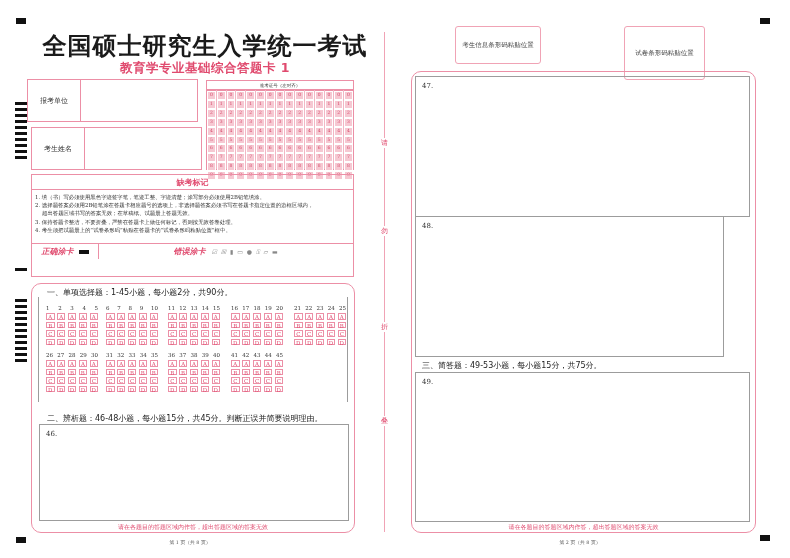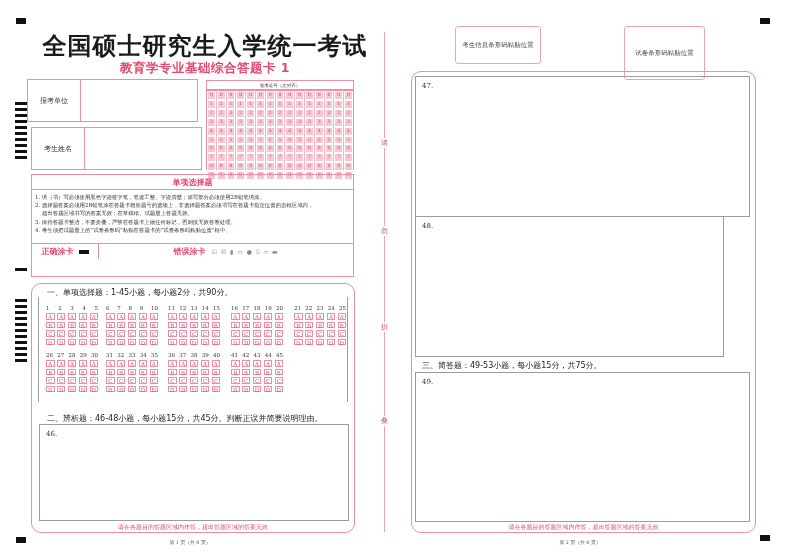--- a/index.html
+++ b/index.html
@@ -27,21 +27,21 @@
   .idgrid .col:last-child { border-right: none; }
   .idgrid .write { height: 10px; border-bottom: 1px solid #ec8fa6; }
   .idgrid .digits { flex: 1; background: #f6c8d2; display: flex; flex-direction: column; }
   .idgrid .digit { flex: 1; font-size: 4.5px; color: #d64a6a; text-align: center; line-height: 6.9px; border: 0.5px solid #fff; }
 
   
   .notes { position: absolute; left: 31px; top: 174px; width: 323px; height: 103px; border: 1px solid #ec8fa6; }
   .notes .nh { height: 15px; border-bottom: 1px solid #ec8fa6; text-align: center; font-size: 8px; font-weight: bold; color: #e04a6e; line-height: 15px; }
   .notes .nb { padding: 3px 3px 0 3px; font-size: 5.4px; line-height: 8.2px; color: #333; height: 54px; border-bottom: 1px solid #ec8fa6; }
   .notes .nb .indent { padding-left: 7px; }
-  .notes .row { display: flex; height: 16px; border-bottom: 1px solid #ec8fa6; }
+  .notes .row { display: flex; height: 16px; border-bottom: 1px solid #ec8fa6; font-style: italic; }
   .notes .row:last-child { border-bottom: none; height: 15px; }
   .notes .row .c1 { width: 67px; border-right: 1px solid #ec8fa6; display: flex; align-items: center; justify-content: center; gap: 5px; font-size: 8px; color: #e04a6e; font-weight: bold; }
   .notes .row .c2 { flex: 1; display: flex; align-items: center; justify-content: center; gap: 6px; font-size: 8px; color: #e04a6e; font-weight: bold; }
   .notes .row .c2.small { font-size: 5.4px; color: #333; font-weight: normal; justify-content: flex-start; padding-left: 6px; }
   .fillbox { display: inline-block; width: 10px; height: 4px; background: #111; }
   .emptybox { display: inline-block; width: 10px; height: 4px; border: 1px solid #ec8fa6; }
   .wrongs { font-size: 6px; color: #888; letter-spacing: 1px; font-weight: normal; }
 
   
   .frame { position: absolute; border: 1px solid #ec8fa6; border-radius: 10px; }
@@ -336,21 +336,21 @@
           <div class="digit">6</div>
           <div class="digit">7</div>
           <div class="digit">8</div>
           <div class="digit">9</div>
         </div>
       </div>
     </div>
 </div>
 
 <div class="notes">
-  <div class="nh">单项选择题</div>
+  <div class="nh">缺考标记</div>
   <div class="nb">
     <div>1. 填（书）写必须使用黑色字迹签字笔，笔迹工整、字迹清楚；涂写部分必须使用2B铅笔填涂。</div>
     <div>2. 选择题答案必须用2B铅笔涂在答题卡相应题号的选项上，非选择题答案必须书写在答题卡指定位置的边框区域内，</div>
     <div class="indent">超出答题区域书写的答案无效；在草稿纸、试题册上答题无效。</div>
     <div>3. 保持答题卡整洁，不要折叠，严禁在答题卡上做任何标记，否则按无效答卷处理。</div>
     <div>4. 考生须把试题册上的“试卷条形码”粘贴在答题卡的“试卷条形码粘贴位置”框中。</div>
   </div>
   <div class="row">
     <div class="c1">
       <span>正确涂卡</span>

